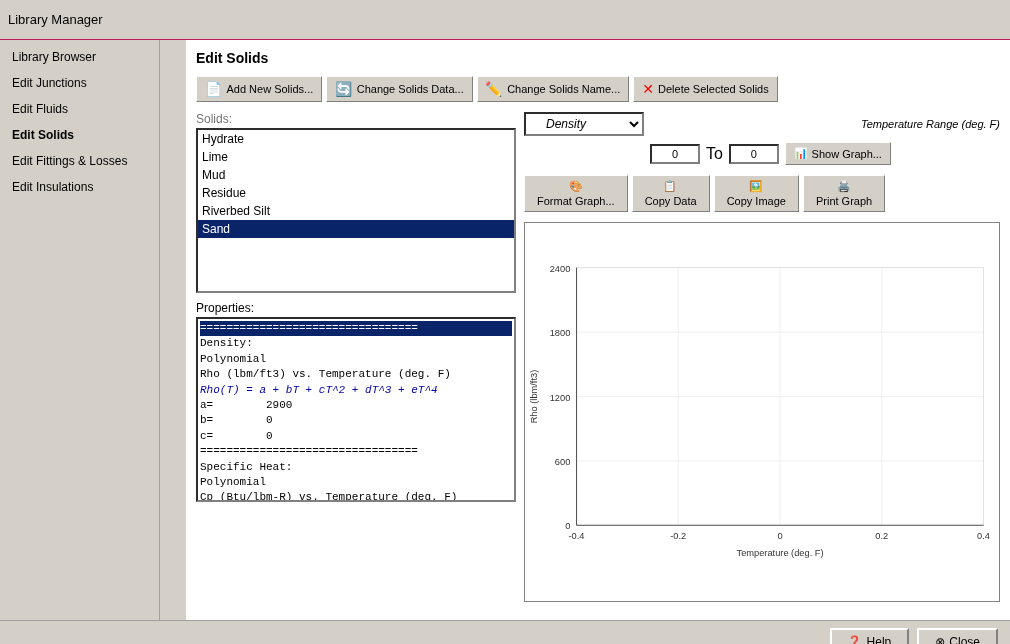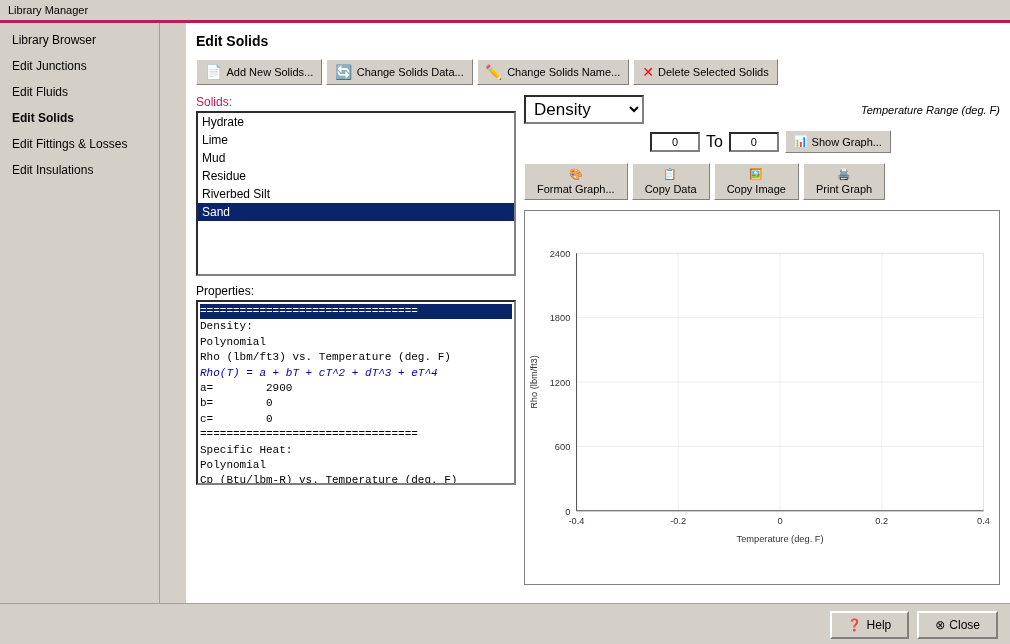--- a/index.html
+++ b/index.html
@@ -6,24 +6,24 @@
     body {
       font-family: 'Segoe UI', Tahoma, Geneva, Verdana, sans-serif;
       font-size: 12px;
       background: #d4d0c8;
       width: 1010px;
       height: 644px;
       overflow: hidden;
     }
     .title-bar {
       background: #d4d0c8;
-      padding: 4px 8px;
-      font-size: 11px;
-      color: #000;
-      border-bottom: 3px solid #be185d;
+      padding: 12px 8px;
+      font-size: 13px;
+      color: #000;
+      border-bottom: 1px solid #be185d;
     }
     .main-container {
       display: flex;
       height: calc(644px - 22px - 42px);
       gap: 26px;
     }
     .sidebar {
       width: 160px;
       background: #d4d0c8;
       border-right: 1px solid #a0a0a0;
@@ -86,21 +86,21 @@
     }
     .right-panel {
       flex: 1;
       display: flex;
       flex-direction: column;
       gap: 6px;
     }
     .solids-label {
       font-size: 12px;
       margin-bottom: 2px;
-      color: #be185d;
+      color: #737373;
     }
     .solids-list {
       border: 2px inset #808080;
       background: #ffffff;
       height: 165px;
       overflow-y: auto;
     }
     .solids-list-item {
       padding: 2px 4px;
       cursor: pointer;
@@ -135,23 +135,24 @@
       background: #0a246a;
       color: #ffffff;
     }
     .prop-line.italic {
       font-style: italic;
       color: #00a;
     }
     .density-select {
       border: 2px inset #808080;
       background: #ffffff;
-      padding: 2px 4px;
-      font-size: 17px;
+      padding: 2px 16px;
+      font-size: 12px;
       width: 120px;
+      font-style: italic;
     }
     .temp-input {
       border: 2px inset #808080;
       background: #ffffff;
       padding: 2px;
       font-size: 11px;
       width: 50px;
       text-align: center;
     }
     .show-graph-btn {

